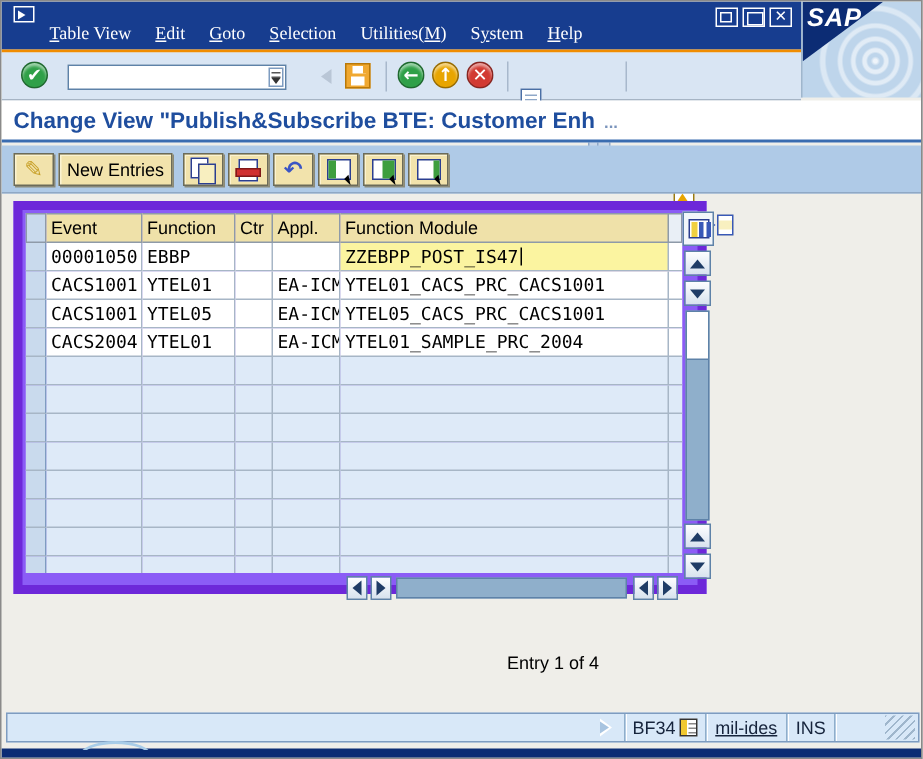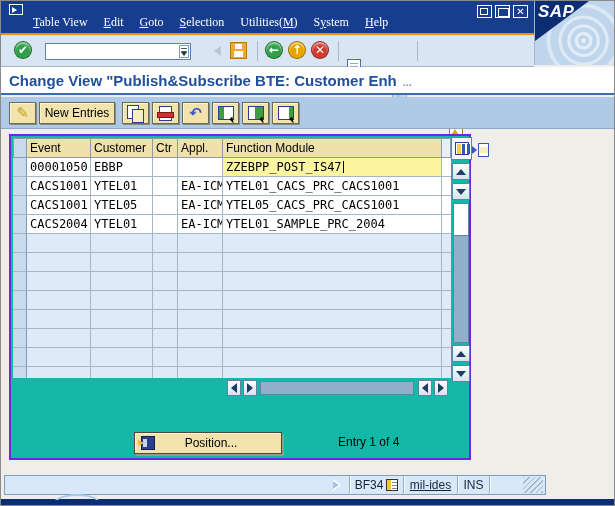--- a/index.html
+++ b/index.html
@@ -92,22 +92,22 @@
   .del-ic::after { content:""; position:absolute; left:-3px; bottom:2px; width:15px; height:4px; background:#D03030; border:1px solid #801818; }
   .undo-ic { color:#3B55C4; font:bold 15px/15px "DejaVu Sans",sans-serif; }
   .tbl-ic { width:16px; height:14px; background:#fff; border:1px solid #2B3E90; position:relative; }
   .tbl-ic::before { content:""; position:absolute; background:#3E9E3E; }
   .tbl-ic.a::before { left:0; top:0; width:5px; height:12px; }
   .tbl-ic.b::before { right:0; top:0; width:8px; height:12px; }
   .tbl-ic.c::before { right:0; top:0; width:4px; height:12px; }
   .tbl-ic::after { content:""; position:absolute; right:-3px; bottom:-3px; width:0; height:0;
     border-top:4px solid transparent; border-left:6px solid #000; transform:rotate(45deg); }
   
-  .tablecontrol { position:absolute; left:8px; top:133px; width:462px; height:326px;
-    border:2px solid #6d28d9; background:#14b8a6; }
+  .tablecontrol { position:absolute; left:8px; top:133px; width:462px; height:262px;
+    border:6px solid #6d28d9; background:#8b5cf6; }
   .tc-inner { position:absolute; left:2px; top:2px; width:438px; height:240px; overflow:hidden; }
   .trow { display:flex; width:438px; }
   .cell { height:19px; border-right:1px solid #A7B6C6; border-bottom:1px solid #A7B6C6;
     font:12px/18px "DejaVu Sans Mono",monospace; padding:0 0 0 3px; overflow:hidden; white-space:nowrap; background:#fff; }
   .thead .cell { height:20px; background:#EFE1A9; border:1px solid #8E9AA8; border-left:none;
     font:12px/19px "Liberation Sans",sans-serif; color:#000; }
   .thead .cell.csel { border-left:1px solid #8E9AA8; }
   .csel { width:14px; background:#C9DAED !important; border-right:1px solid #7E9CC0; }
   .c1 { width:64px; } .c2 { width:62px; } .c3 { width:25px; } .c4 { width:45px; } .c5 { width:219px; }
   .cfill { flex:1; border-right:none; }
@@ -133,21 +133,21 @@
   .pos-btn { position:absolute; left:133px; top:431px; width:148px; height:22px; background:#F2E3AC;
     border:1px solid #4A4A3A; box-shadow:2px 2px 0 #9A9A8A, inset 1px 1px 0 #FBF3D2;
     display:flex; align-items:center; font:12px "Liberation Sans",sans-serif; cursor:default; }
   .pos-ic { width:14px; height:14px; margin:0 0 0 6px; background:#2B3E90; position:relative; border:1px solid #101E50; }
   .pos-ic::before { content:""; position:absolute; left:1px; top:2px; width:4px; height:8px; background:#C8D6E8; }
   .pos-ic::after { content:""; position:absolute; left:-4px; top:3px; width:0; height:0;
     border-top:3px solid transparent; border-bottom:3px solid transparent; border-left:6px solid #F0C020; }
   .pos-label { flex:1; text-align:center; margin-right:14px; }
   .entry-text { position:absolute; left:337px; top:434px; font:12px "Liberation Sans",sans-serif; color:#000; }
   
-  .statusbar { position:absolute; left:3px; top:474px; width:542px; height:20px; background:#D8E8F8;
+  .statusbar { position:absolute; left:3px; top:474px; width:609px; height:20px; background:#D8E8F8;
     border:1px solid #7E9CC0; display:flex; align-items:center; }
   .sb-spacer { flex:1; }
   .sb-exp { width:10px; height:12px; margin-right:6px; position:relative; }
   .sb-exp::before { content:""; position:absolute; left:0; top:0; width:0; height:0;
     border-top:6px solid transparent; border-bottom:6px solid transparent; border-left:8px solid #fff; }
   .sb-exp::after { content:""; position:absolute; left:0; top:2px; width:0; height:0;
     border-top:4px solid transparent; border-bottom:4px solid transparent; border-left:6px solid #A8C4E0; }
   .sb-cell { border-left:1px solid #8FAECB; box-shadow:inset 1px 0 0 #fff; height:18px;
     display:flex; align-items:center; justify-content:center; font:12px "Liberation Sans",sans-serif; color:#16243C; }
   .w-tcode { width:54px; gap:3px; } .w-sys { width:54px;text-decoration:underline; } .w-ins { width:32px;justify-content:center; } .w-blank { width:30px; }
@@ -239,21 +239,21 @@
     <div class="app-btn" style="left:271px; width:27px;">
         <span class="tbl-ic c"></span>
       </div>
   </div>
 
   <div class="tablecontrol">
     <div class="tc-inner">
       <div class="trow thead" id="thead">
           <div class="cell csel"></div>
           <div class="cell c1">Event</div>
-          <div class="cell c2">Customer</div>
+          <div class="cell c2">Function</div>
           <div class="cell c3">Ctr</div>
           <div class="cell c4">Appl.</div>
           <div class="cell c5">Function Module</div>
           <div class="cell cfill" style="background: rgb(233, 239, 246);"></div>
         </div>
       <div id="tbody">
           <div class="trow">
             <div class="cell csel"></div>
             <div class="cell c1">00001050</div>
             <div class="cell c2">EBBP</div>
@@ -389,24 +389,20 @@
       </div>
     <div class="htrack"></div>
     <div class="sb-btn" style="left:407px; top:244px; width:14px; height:16px;">
         <span class="tri-lf"></span>
       </div>
     <div class="sb-btn" style="left:423px; top:244px; width:14px; height:16px;">
         <span class="tri-rt"></span>
       </div>
   </div>
 
-  <div class="pos-btn">
-    <span class="pos-ic"></span>
-    <span class="pos-label">Position...</span>
-  </div>
   <div class="entry-text">Entry 1 of 4</div>
 
   <div class="statusbar">
     <div class="sb-spacer"></div>
     <div class="sb-exp"></div>
     <div class="sb-cell w-tcode">
         <span>BF34</span>
         <span class="bf-ic"></span>
       </div>
     <div class="sb-cell w-sys">

